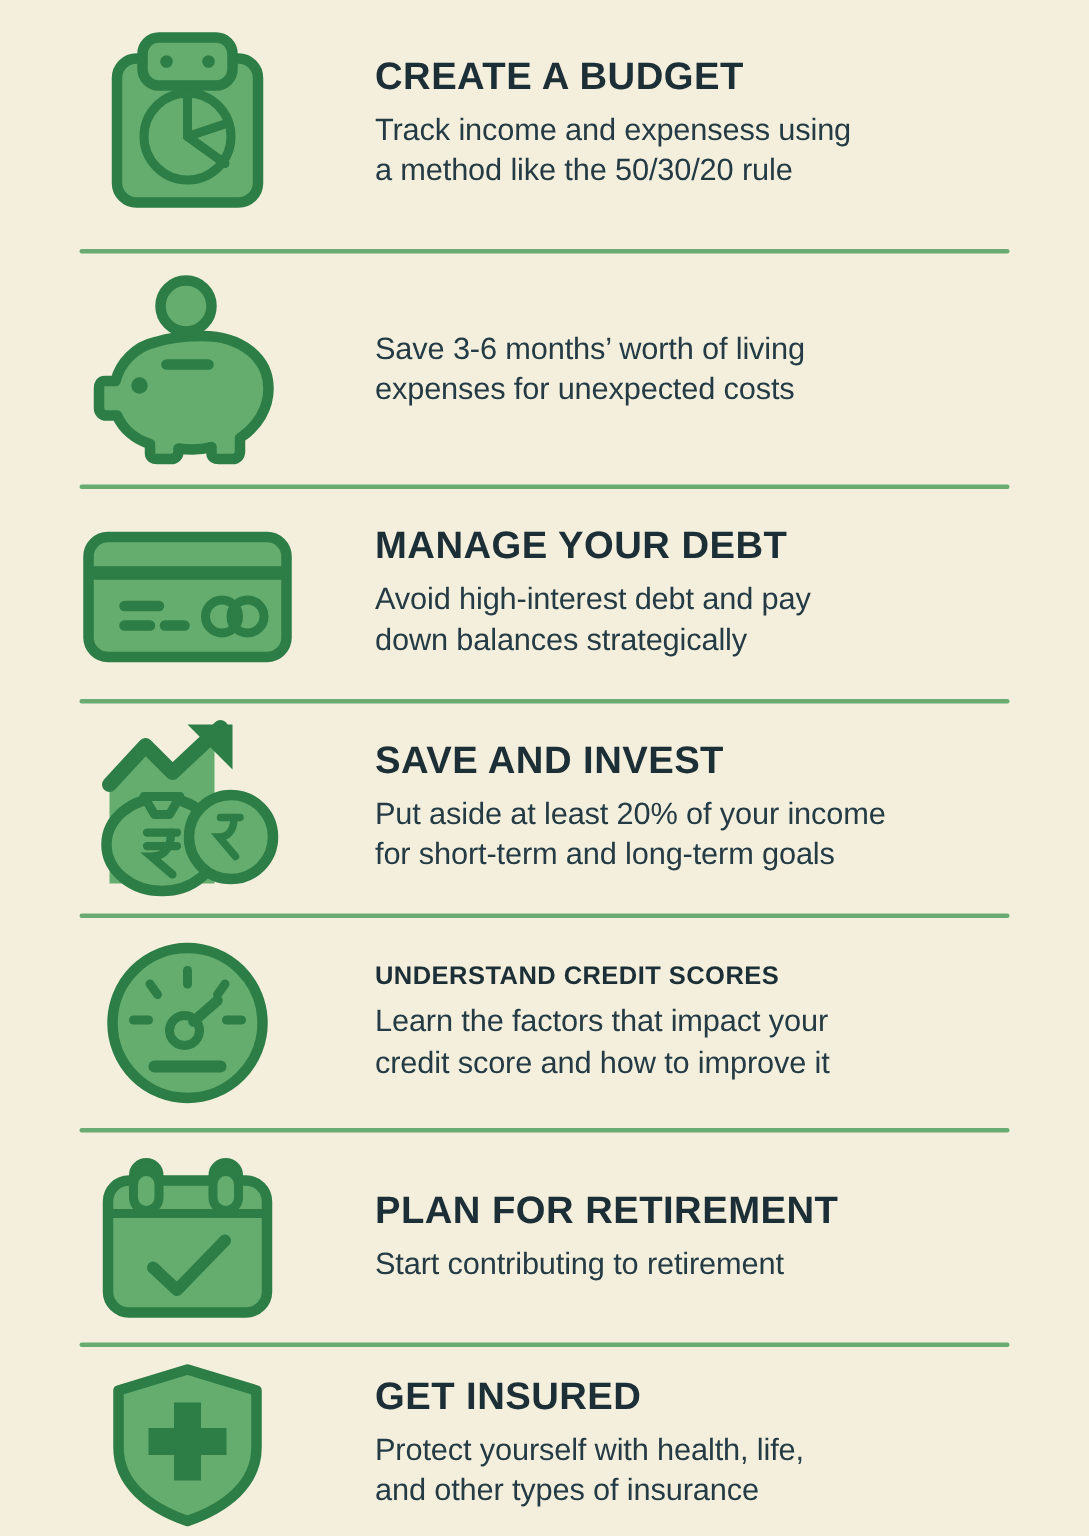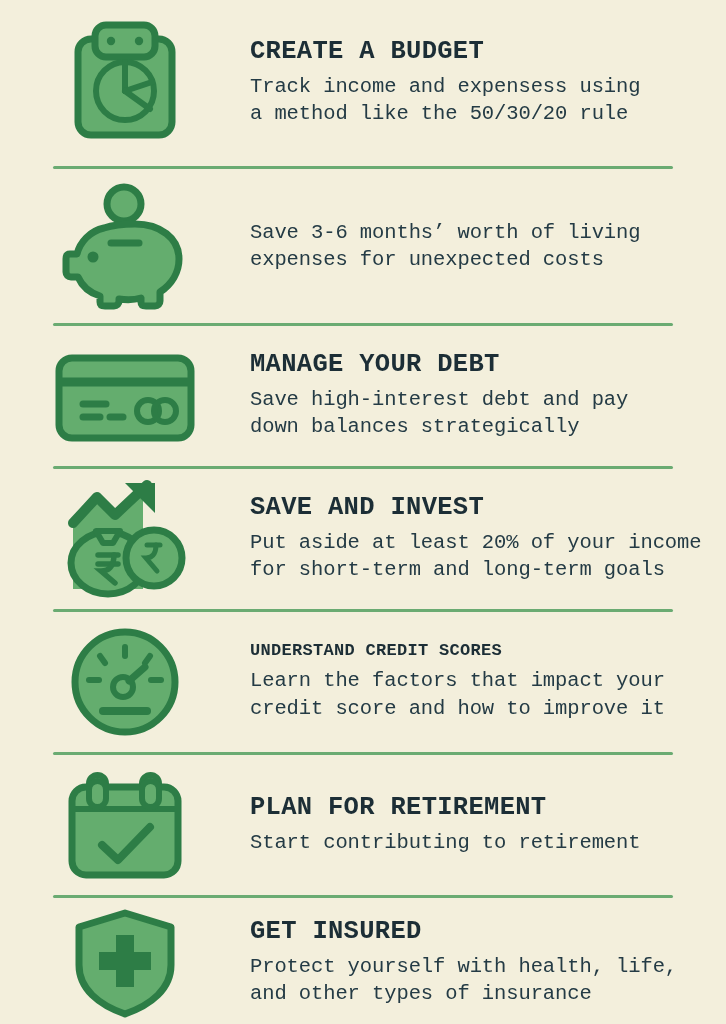--- a/index.html
+++ b/index.html
@@ -35,21 +35,20 @@
     justify-content: center;
     box-sizing: border-box;
   }
   .icon-cell svg {
     display: block;
   }
   .text-cell {
     flex: 1;
     padding-right: 20px;
     box-sizing: border-box;
-    font-family: Liberation Mono, monospace;
   }
   .tip-title {
     color: #1c2e36;
     font-size: 25.5px;
     font-weight: bold;
     letter-spacing: 0.3px;
     line-height: 1.08;
     margin: 0 0 7px 0;
     white-space: nowrap;
   }
@@ -147,21 +146,21 @@
           <path d="M30 71 L47 71" stroke="#2d7d46" stroke-width="7" stroke-linecap="round"></path>
           <path d="M57 71 L70 71" stroke="#2d7d46" stroke-width="7" stroke-linecap="round"></path>
           <circle cx="95" cy="65" r="11" fill="none" stroke="#2d7d46" stroke-width="6"></circle>
           <circle cx="112" cy="65" r="11" fill="none" stroke="#2d7d46" stroke-width="6"></circle>
         </svg>
       </span>
     </div>
     <div class="text-cell">
       <div class="tip-title t-wide">MANAGE YOUR DEBT</div>
       <div class="tip-desc">
-        <span>Save high-interest debt and pay</span>
+        <span>Avoid high-interest debt and pay</span>
         <span>down balances strategically</span>
       </div>
     </div>
   </div>
   <div class="divider-wrap">
     <div class="divider"></div>
   </div>
 
   <div class="tip-row row-4">
     <div class="icon-cell">

